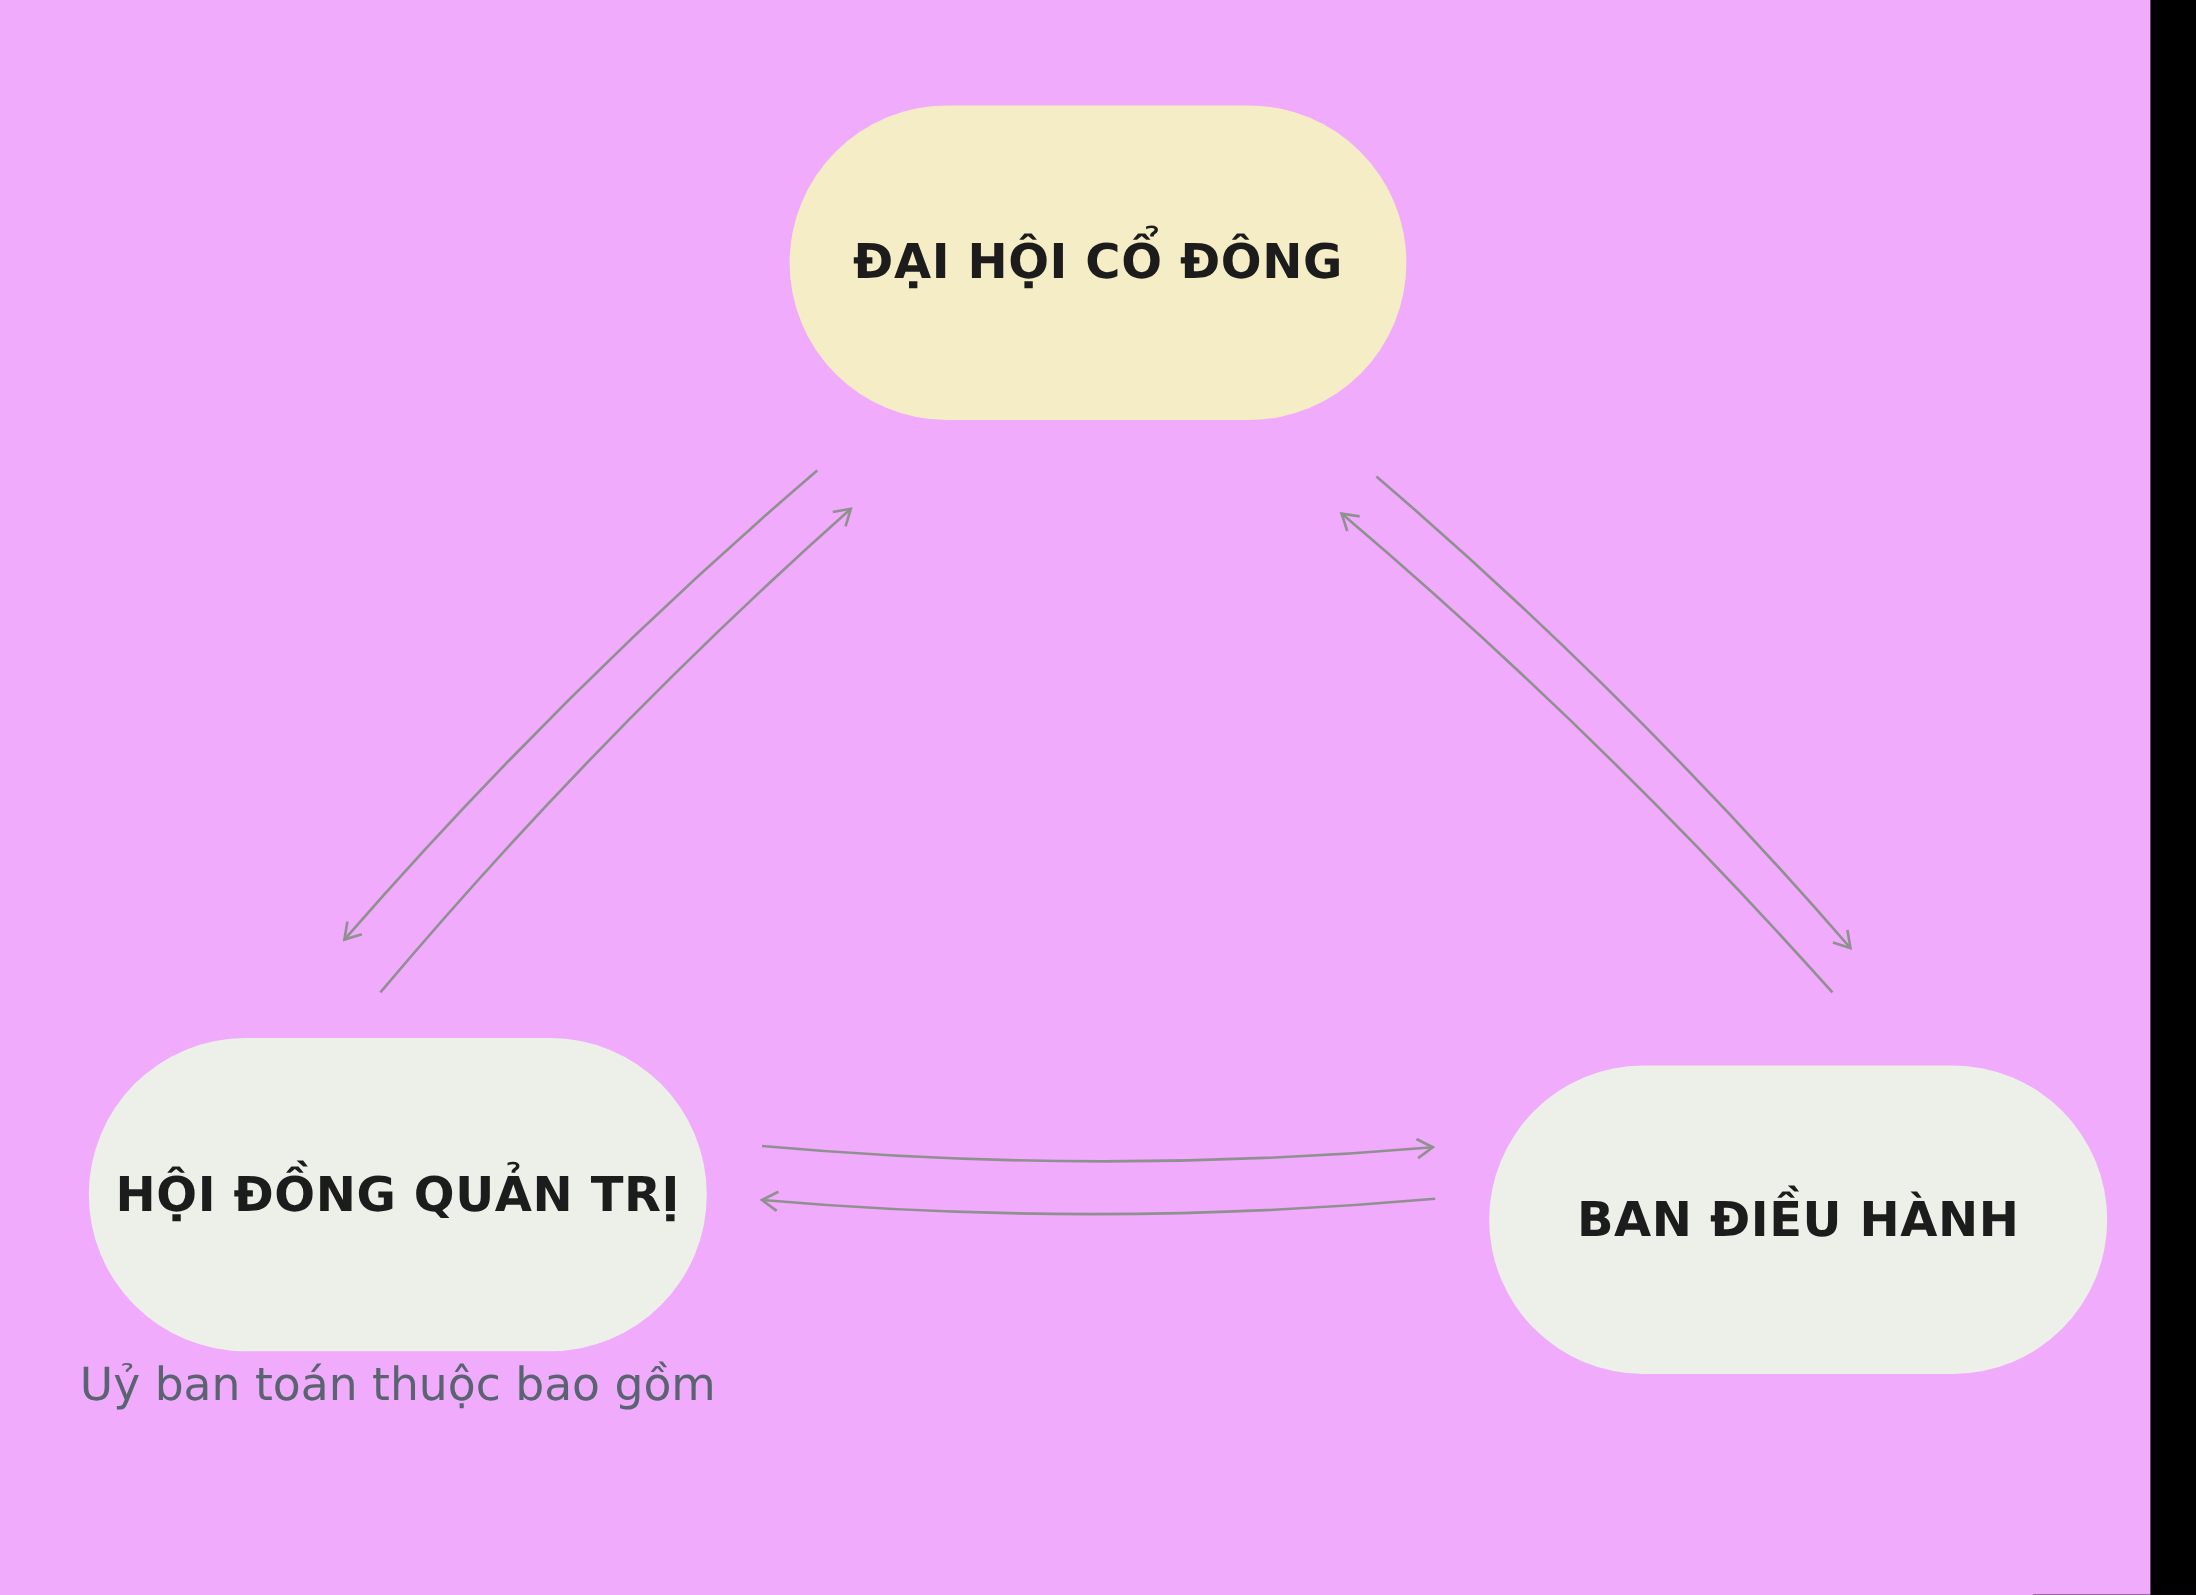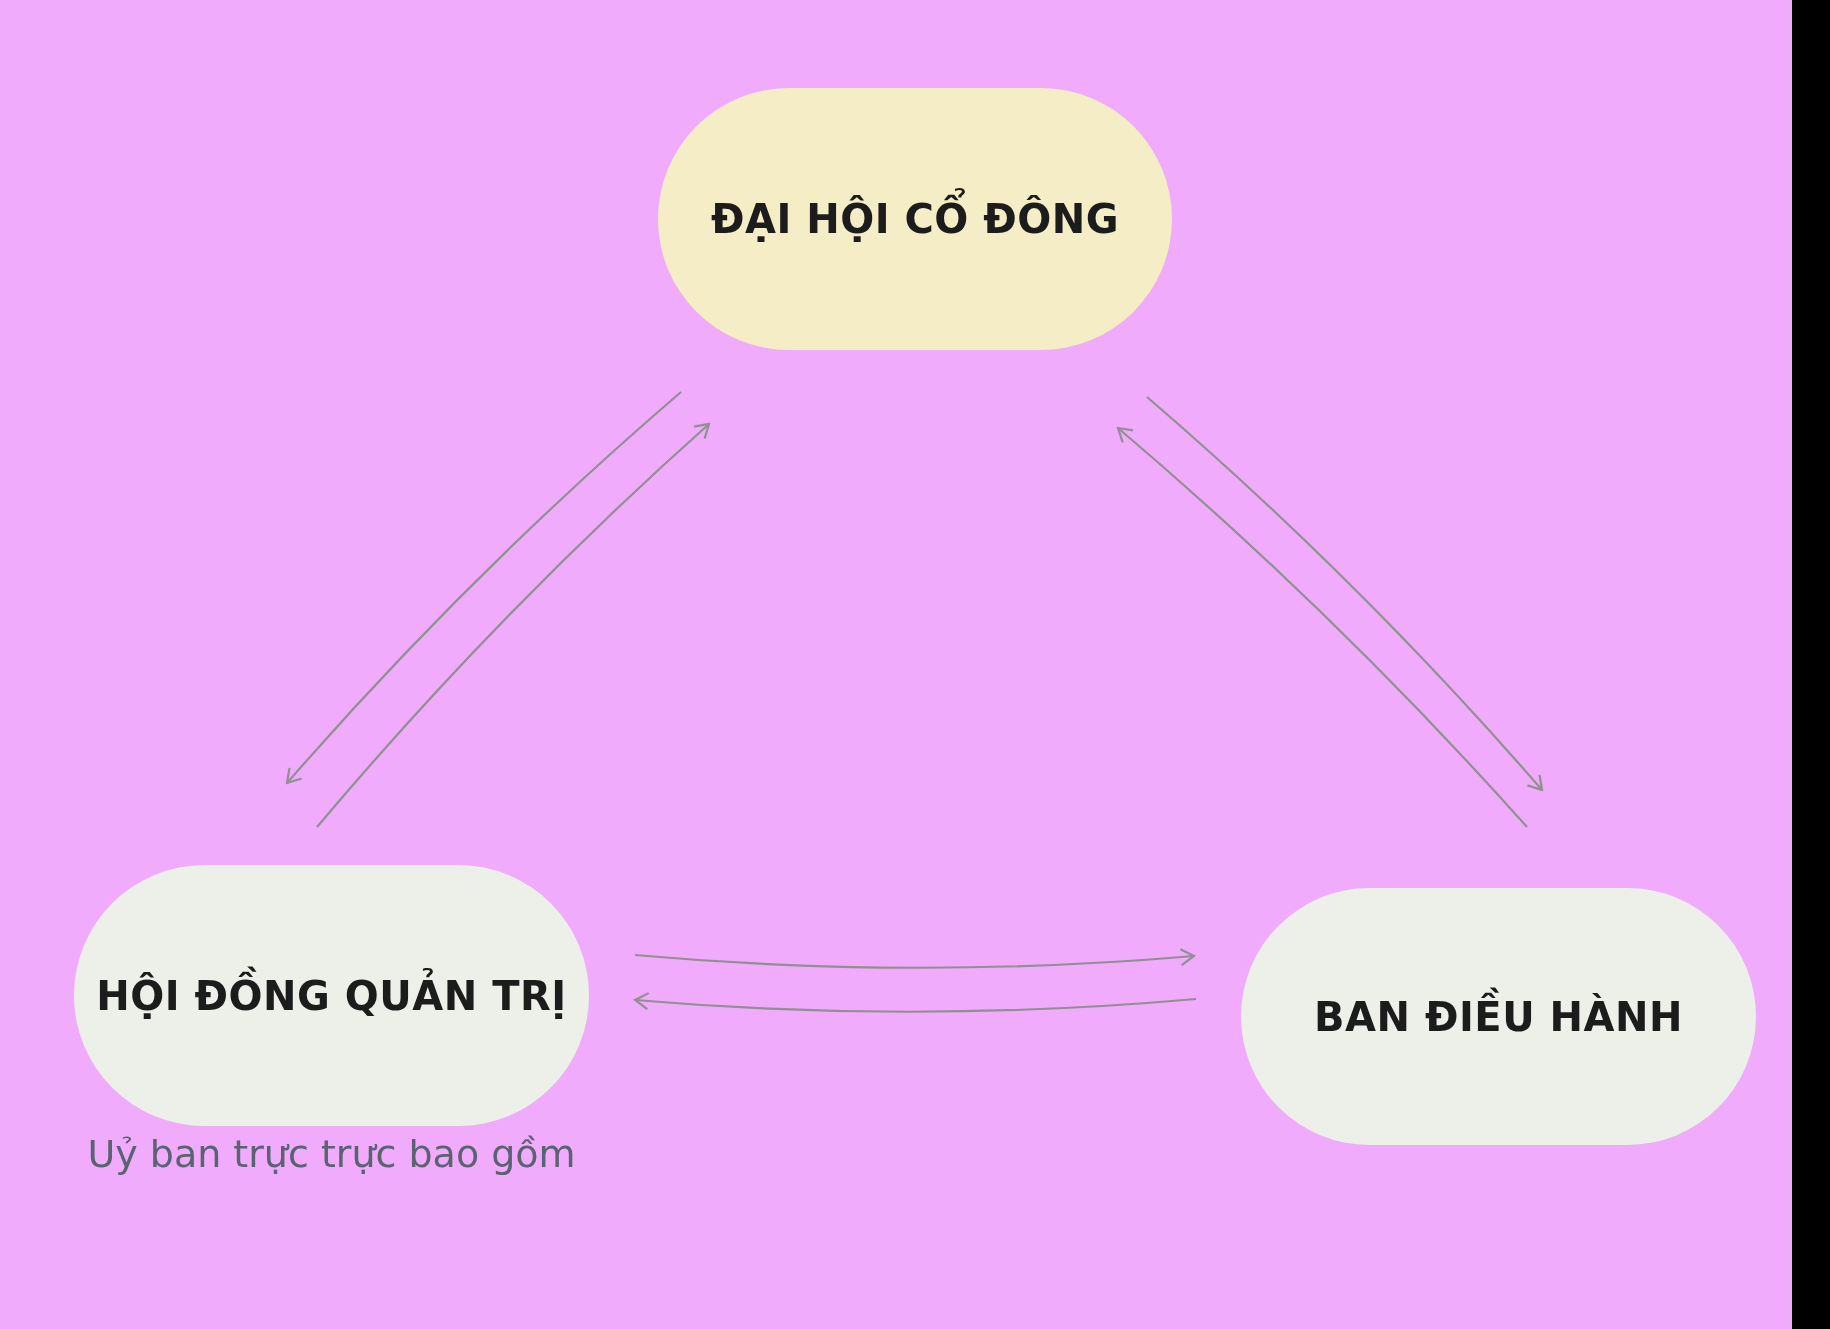--- a/index.html
+++ b/index.html
@@ -101,16 +101,16 @@
 
   <div class="node node-left">
     <span>HỘI ĐỒNG QUẢN TRỊ</span>
   </div>
 
   <div class="node node-right">
     <span>BAN ĐIỀU HÀNH</span>
   </div>
 
   <div class="caption">
-    <div>Uỷ ban trực trực bao gồm</div>
+    <div>Uỷ ban toán thuộc bao gồm</div>
   </div>
 
 </div>
 
 </body></html>

